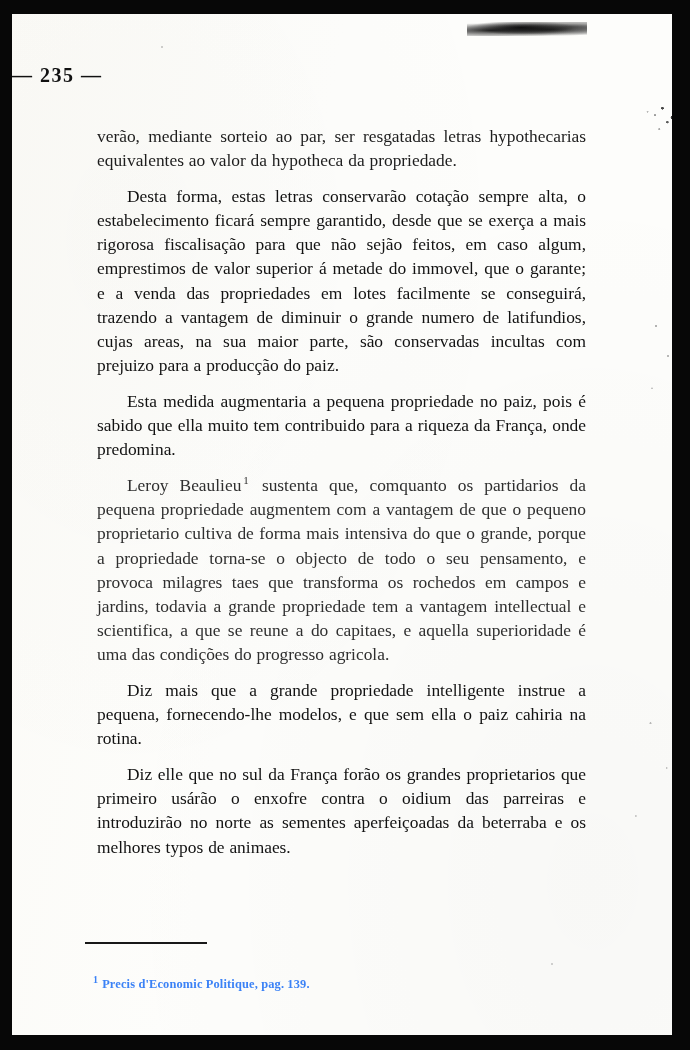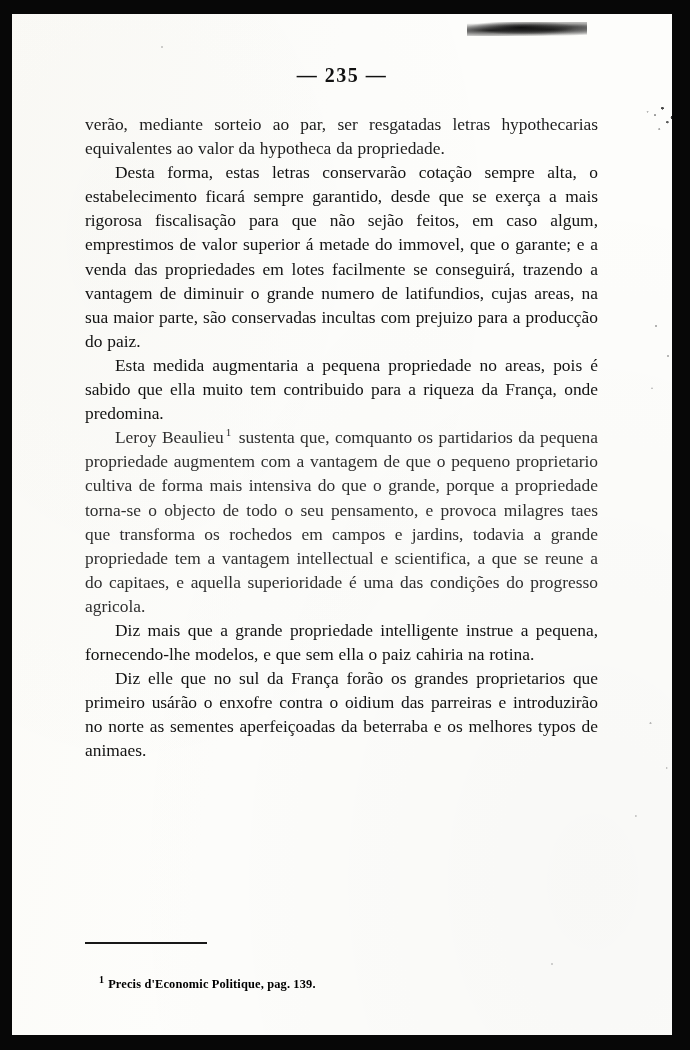--- a/index.html
+++ b/index.html
@@ -44,21 +44,20 @@
       linear-gradient(100deg, rgba(250,249,244,0.7), rgba(255,255,255,0) 40%);
     pointer-events: none;
   }
 
   
   #folio {
     position: absolute;
     left: 0;
     top: 50px;
     width: 660px;
-    text-align: center;
     font-weight: bold;
     font-size: 20px;
     letter-spacing: 1.5px;
     color: #111;
     font-family: "Liberation Serif", "DejaVu Serif", serif;
   }
 
   
   #textblock {
     position: absolute;
@@ -66,21 +65,21 @@
     top: 98px;
     width: 513px;
     color: #121212;
     font-size: 17.4px;
     line-height: 24.1px;
     text-align: justify;
     text-align-last: left;
     font-family: "Liberation Serif", "DejaVu Serif", serif;
   }
   #textblock p {
-    margin: 0;
+    margin: 12px;
     text-indent: 30px;
     word-spacing: 0.5px;
   }
   #textblock p.noindent {
     text-indent: 0;
   }
 
   
   .ink-light { color: #2f2f2f; }
   .ink-mid   { color: #1d1d1d; }
@@ -96,26 +95,26 @@
   #footnote-rule {
     position: absolute;
     left: 73px;
     top: 928px;
     width: 122px;
     height: 2px;
     background: #181818;
   }
   #footnote {
     position: absolute;
-    left: 87px;
+    left: 81px;
     top: 962px;
     width: 470px;
     font-size: 12.4px;
     line-height: 16px;
-    color: #000000;
+    color: #3b82f6;
     font-weight: bold;
     letter-spacing: 0.15px;
     font-family: "Liberation Serif", "DejaVu Serif", serif;
   }
   #footnote .fnmark {
     font-size: 10px;
     vertical-align: super;
     line-height: 0;
     margin-right: 4px;
   }
@@ -200,21 +199,21 @@
 
     <div id="folio">— 235 —</div>
 
     <div id="textblock">
 
       <p class="noindent ink-mid">verão, mediante sorteio ao par, ser resgatadas letras hypothecarias equivalentes ao valor da hypotheca da propriedade.</p>
 
       <p>Desta forma, estas letras conservarão cotação sempre alta, o estabelecimento ficará sempre garantido, desde que se exerça a mais rigorosa fiscalisação para que não sejão feitos, em caso algum, emprestimos de valor superior á metade do immovel, que o garante; e a venda das propriedades em lotes facilmente se conseguirá, trazendo a vantagem de diminuir o grande numero de latifundios, cujas areas, na sua maior parte, são conservadas incultas com prejuizo para a producção do paiz.</p>
 
 
-      <p>Esta medida augmentaria a pequena propriedade no areas, pois é sabido que ella muito tem contribuido para a riqueza da França, onde predomina.</p>
+      <p>Esta medida augmentaria a pequena propriedade no paiz, pois é sabido que ella muito tem contribuido para a riqueza da França, onde predomina.</p>
 
       <p class="ink-light"><span>Leroy Beaulieu</span><span class="fnref">1</span><span> sustenta que, comquanto os partidarios da pequena propriedade augmentem com a vantagem de que o pequeno proprietario cultiva de forma mais intensiva do que o grande, porque a propriedade torna-se o objecto de todo o seu pensamento, e provoca milagres taes que transforma os rochedos em campos e jardins, todavia a grande propriedade tem a vantagem intellectual e scientifica, a que se reune a do capitaes, e aquella superioridade é uma das condições do progresso agricola.</span></p>
 
       <p>Diz mais que a grande propriedade intelligente instrue a pequena, fornecendo-lhe modelos, e que sem ella o paiz cahiria na rotina.</p>
 
       <p>Diz elle que no sul da França forão os grandes proprietarios que primeiro usárão o enxofre contra o oidium das parreiras e introduzirão no norte as sementes aperfeiçoadas da beterraba e os melhores typos de animaes.</p>
 
     </div>
 
     <div id="footnote-rule"></div>

